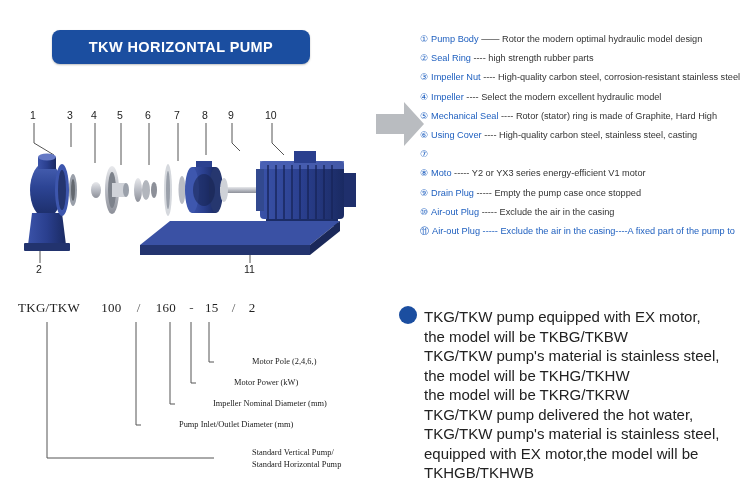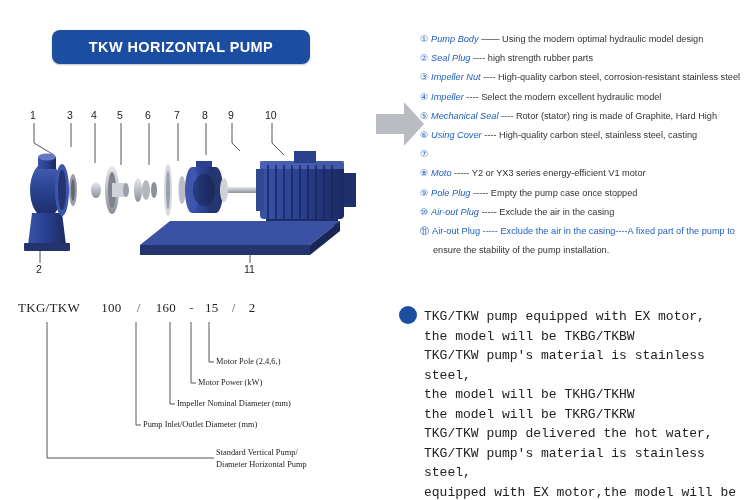--- a/index.html
+++ b/index.html
@@ -32,39 +32,39 @@
     position:absolute;left:420px;top:33px;width:330px;
   }
   .legend .row{
     display:flex;align-items:flex-start;margin-bottom:7.2px;
     font-size:9.2px;line-height:12px;
   }
   .legend .num{
     color:#1e5fbf;margin-right:3px;flex:0 0 auto;font-size:9px;line-height:12px;
   }
   .legend .txt{color:#333;}
-  .legend .txt b{color:#1e5fbf;font-weight:normal;font-style:italic;}
+  .legend .txt b{color:#1e5fbf;font-weight:normal;}
   .legend .row.blue .txt{color:#1e5fbf;}
   .legend .cont{margin-left:13px;font-size:9.2px;line-height:12px;color:#333;}
 
   
   .notes{position:absolute;left:424px;top:307px;width:320px;}
-  .notes .line{font-size:13px;line-height:19.5px;color:#222;font-family:Liberation Mono, monospace;}
+  .notes .line{font-size:15px;line-height:19.5px;color:#222;}
   .bullet{
     position:absolute;left:399px;top:306px;width:18px;height:18px;border-radius:50%;
     background:#1b4ea0;
   }
 
   
   .model{position:absolute;left:18px;top:300px;width:360px;height:190px;font-family:Liberation Serif, serif;}
   .model .code{position:absolute;left:0;top:0;font-size:13px;letter-spacing:.3px;white-space:nowrap;}
   .model .code span{display:inline-block;}
   .sep{color:#555;}
 
-  .mlabel{position:absolute;font-size:8.4px;color:#222;white-space:nowrap;}
+  .mlabel{position:absolute;font-size:8.4px;color:#222;white-space:nowrap;margin-left:36px;}
 
   
   .diagram{position:absolute;left:10px;top:95px;width:370px;height:190px;}
 </style>
 </head>
 <body>
 
 <div class="page">
 
   <div class="title-pill">
@@ -203,27 +203,27 @@
       <path d="M2,14 L30,14 L30,2 L50,24 L30,46 L30,34 L2,34 Z" fill="#b9bcc0"></path>
     </svg>
   </div>
 
   <div class="legend">
 
     <div class="row">
       <span class="num">①</span>
       <span class="txt"><b>Pump Body</b>
         <span>——</span>
-        <span>Using the modern optimal hydraulic model design</span>
+        <span>Rotor the modern optimal hydraulic model design</span>
       </span>
     </div>
 
     <div class="row">
       <span class="num">②</span>
-      <span class="txt"><b>Seal Plug</b>
+      <span class="txt"><b>Seal Ring</b>
         <span>----</span>
         <span>high strength rubber parts</span>
       </span>
     </div>
 
     <div class="row">
       <span class="num">③</span>
       <span class="txt"><b>Impeller Nut</b>
         <span>----</span>
         <span>High-quality carbon steel, corrosion-resistant stainless steel</span>
@@ -261,42 +261,41 @@
     <div class="row">
       <span class="num">⑧</span>
       <span class="txt"><b>Moto</b>
         <span>-----</span>
         <span>Y2 or YX3 series energy-efficient V1 motor</span>
       </span>
     </div>
 
     <div class="row">
       <span class="num">⑨</span>
-      <span class="txt"><b>Pole Plug</b>
+      <span class="txt"><b>Drain Plug</b>
         <span>-----</span>
         <span>Empty the pump case once stopped</span>
       </span>
     </div>
 
     <div class="row">
       <span class="num">⑩</span>
       <span class="txt"><b>Air-out Plug</b>
         <span>-----</span>
         <span>Exclude the air in the casing</span>
       </span>
     </div>
 
     <div class="row blue">
       <span class="num">⑪</span>
       <span class="txt"><span>Air-out Plug</span>
         <span>-----</span>
         <span>Exclude the air in the casing----A fixed part of the pump to</span>
       </span>
     </div>
-    <div class="cont">ensure the stability of the pump installation.</div>
   </div>
 
   <div class="bullet"></div>
   <div class="notes">
     <div class="line">TKG/TKW pump equipped with EX motor,</div>
     <div class="line">the model will be TKBG/TKBW</div>
     <div class="line">TKG/TKW pump's material is stainless steel,</div>
     <div class="line">the model will be TKHG/TKHW</div>
     <div class="line">the model will be TKRG/TKRW</div>
     <div class="line">TKG/TKW pump delivered the hot water,</div>
@@ -331,16 +330,16 @@
         <path d="M118,22 L118,125 L123,125"></path>
         <path d="M29,22 L29,158 L196,158"></path>
       </g>
     </svg>
 
     <div class="mlabel" style="left:198px;top:57px">Motor Pole (2,4,6,)</div>
     <div class="mlabel" style="left:180px;top:78px">Motor Power  (kW)</div>
     <div class="mlabel" style="left:159px;top:99px">Impeller Nominal Diameter (mm)</div>
     <div class="mlabel" style="left:125px;top:120px">Pump Inlet/Outlet Diameter (mm)</div>
     <div class="mlabel" style="left:198px;top:148px">Standard Vertical Pump/</div>
-    <div class="mlabel" style="left:198px;top:160px">Diameter  Horizontal Pump</div>
+    <div class="mlabel" style="left:198px;top:160px">Standard  Horizontal Pump</div>
   </div>
 
 </div>
 
 </body></html>

